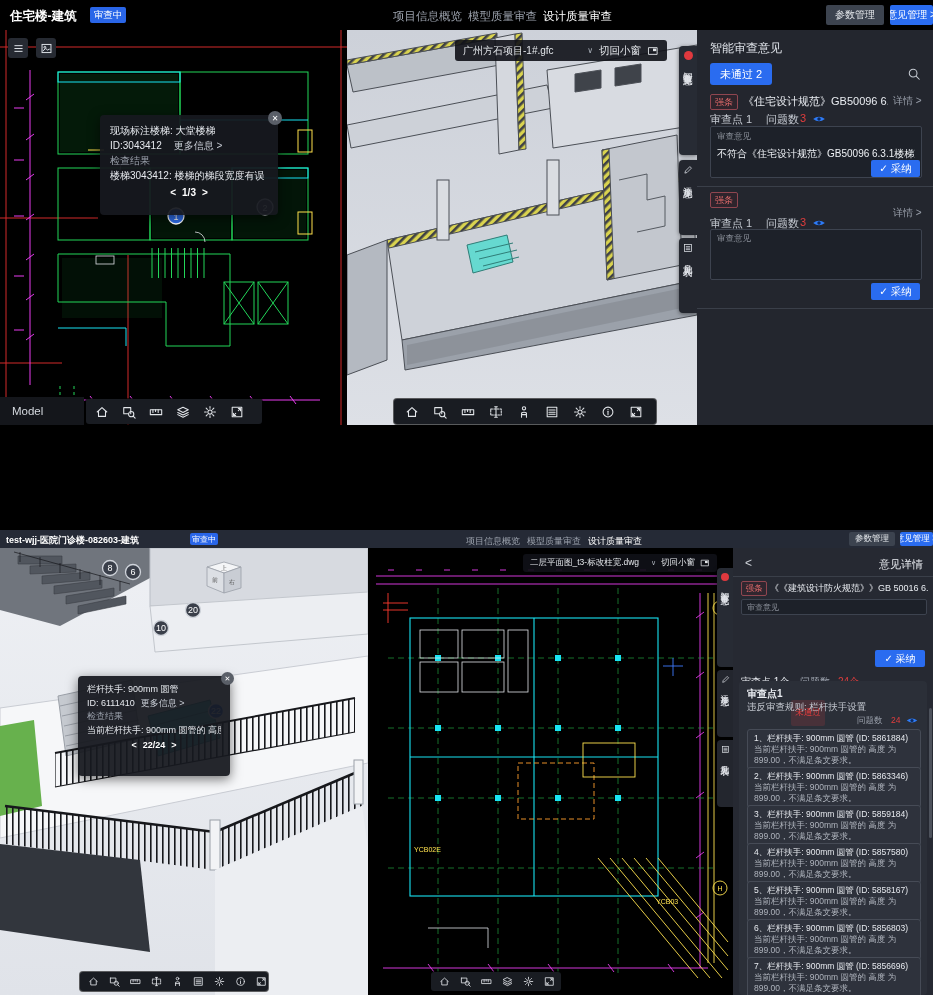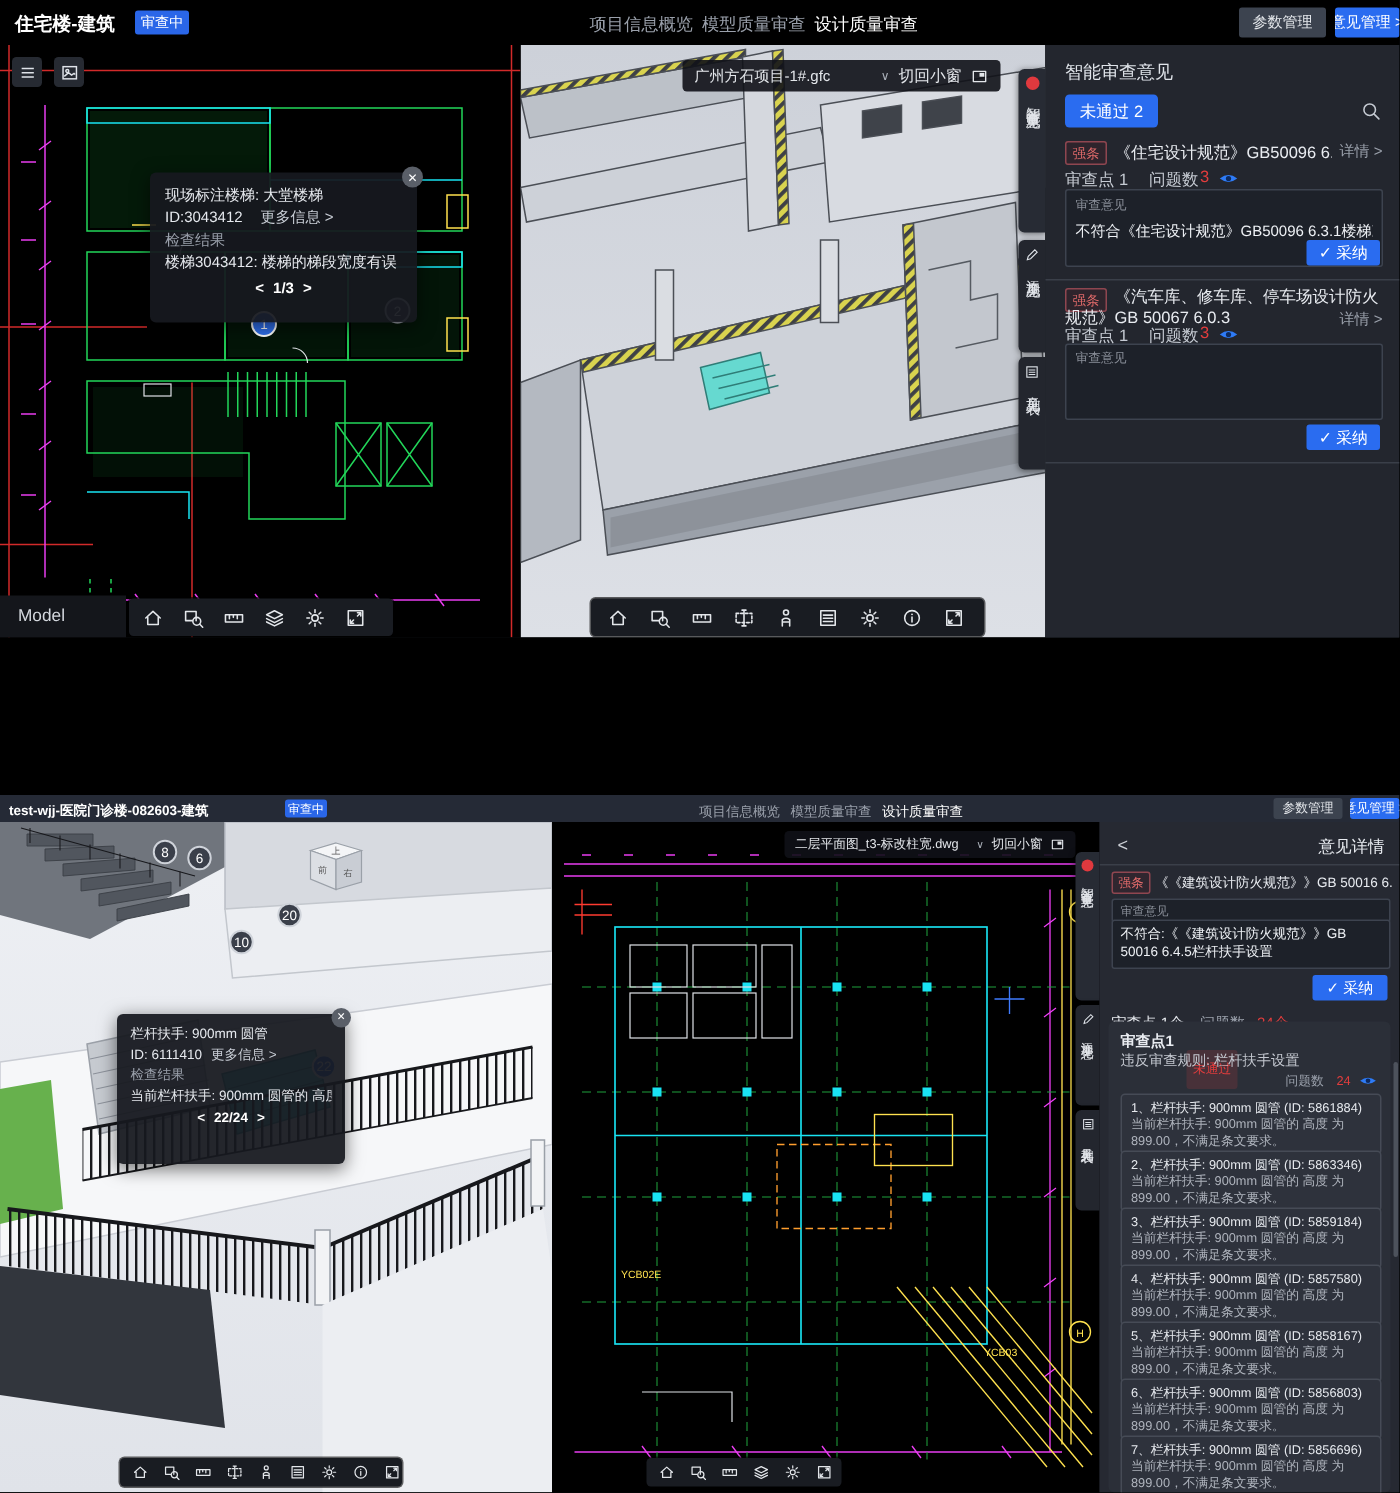--- a/index.html
+++ b/index.html
@@ -406,21 +406,20 @@
         </svg>
       </div>
     <div class="opbox" style="left:13px;top:96px;width:210px;height:50px">
       <div style="font-size:8.5px;color:#8a8f99;margin:4px 6px 2px">审查意见</div>
       <div style="font-size:10px;color:#eef1f5;margin:4px 6px;white-space:nowrap;overflow:hidden">不符合《住宅设计规范》GB50096 6.3.1楼梯净宽</div>
     </div>
     <div class="btn-blue abs" style="left:174px;top:130px;width:49px;height:17px;font-size:10.5px">✓ 采纳</div>
     <div class="divider" style="left:0;top:156px;width:236px"></div>
 
     <div class="badge-strong abs" style="left:13px;top:162px;width:26px;height:14px;font-size:9px">强条</div>
-    <div class="abs white" style="left:13px;top:161px;width:213px;font-size:11px;line-height:14px;text-indent:33px">《汽车库、修车库、停车场设计防火规范》GB 50067 6.0.3</div>
     <div class="abs gray" style="left:196px;top:176px;font-size:10px">详情 &gt;</div>
     <div class="abs" style="left:13px;top:186px;font-size:11px;color:#c6cbd3">审查点 1</div>
     <div class="abs" style="left:69px;top:186px;font-size:11px;color:#c6cbd3">问题数</div>
     <div class="abs red" style="left:103px;top:186px;font-size:11px">3</div>
     <div class="eye abs" style="left:115px;top:188px">
         <svg width="14" height="10" viewBox="0 0 16 12">
           <use href="#i-eye"></use>
         </svg>
       </div>
     <div class="opbox" style="left:13px;top:199px;width:210px;height:49px">
@@ -752,23 +751,20 @@
     <div class="abs" style="left:12px;top:8px;font-size:12px;color:#cfd3d9">&lt;</div>
     <div class="abs white" style="right:10px;top:9px;font-size:11px">意见详情</div>
     <div class="divider" style="left:0;top:28px;width:200px"></div>
 
     <div class="badge-strong abs" style="left:8px;top:33px;width:24px;height:13px;font-size:8.5px">强条</div>
     <div class="abs white" style="left:37px;top:34px;width:158px;font-size:9px;white-space:nowrap;overflow:hidden">《《建筑设计防火规范》》GB 50016 6.4.5</div>
 
     <div class="opbox" style="left:8px;top:51px;width:184px;height:14px">
       <div style="font-size:8px;color:#8a8f99;margin:2px 5px">审查意见</div>
     </div>
-    <div class="opbox" style="left:8px;top:65px;width:184px;height:31px">
-      <div style="font-size:9px;line-height:11.5px;color:#eef1f5;margin:3px 5px;overflow:hidden">不符合:《《建筑设计防火规范》》GB 50016 6.4.5栏杆扶手设置</div>
-    </div>
     <div class="btn-blue abs" style="left:142px;top:102px;width:50px;height:17px;font-size:10px">✓ 采纳</div>
 
     <div class="abs white" style="left:8px;top:127px;font-size:10px">审查点 1个</div>
     <div class="abs gray" style="left:67px;top:127px;font-size:10px">问题数</div>
     <div class="abs red" style="left:105px;top:127px;font-size:10px">24个</div>
 
     <div class="subpanel" style="left:6px;top:133px;width:188px;height:314px">
       <div class="abs white" style="left:8px;top:6px;font-size:10px;font-weight:bold">审查点1</div>
       <div class="badge-fail abs" style="left:52px;top:19px;width:34px;height:26px;font-size:8.5px">未通过</div>
       <div class="abs" style="left:8px;top:20px;font-size:9.5px;color:#c3c7cf">违反审查规则: 栏杆扶手设置</div>

